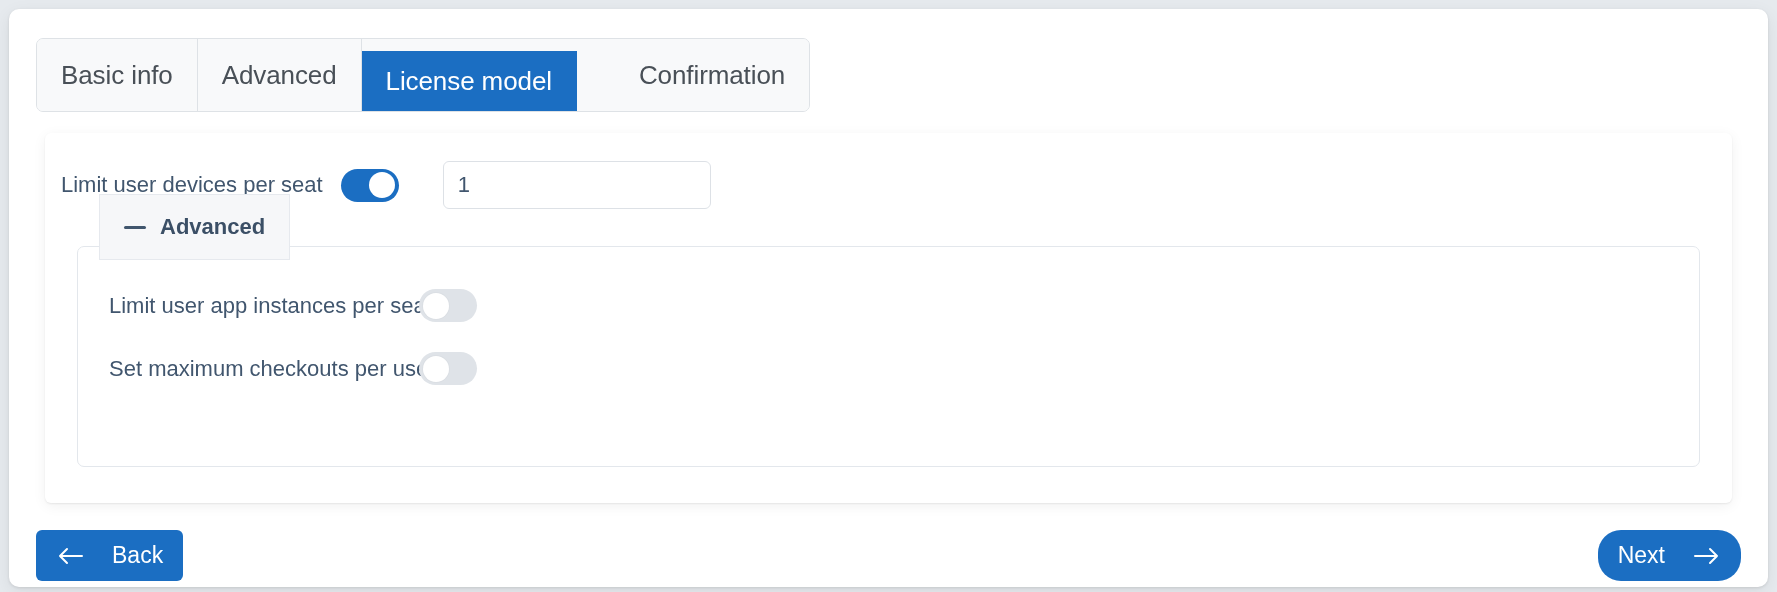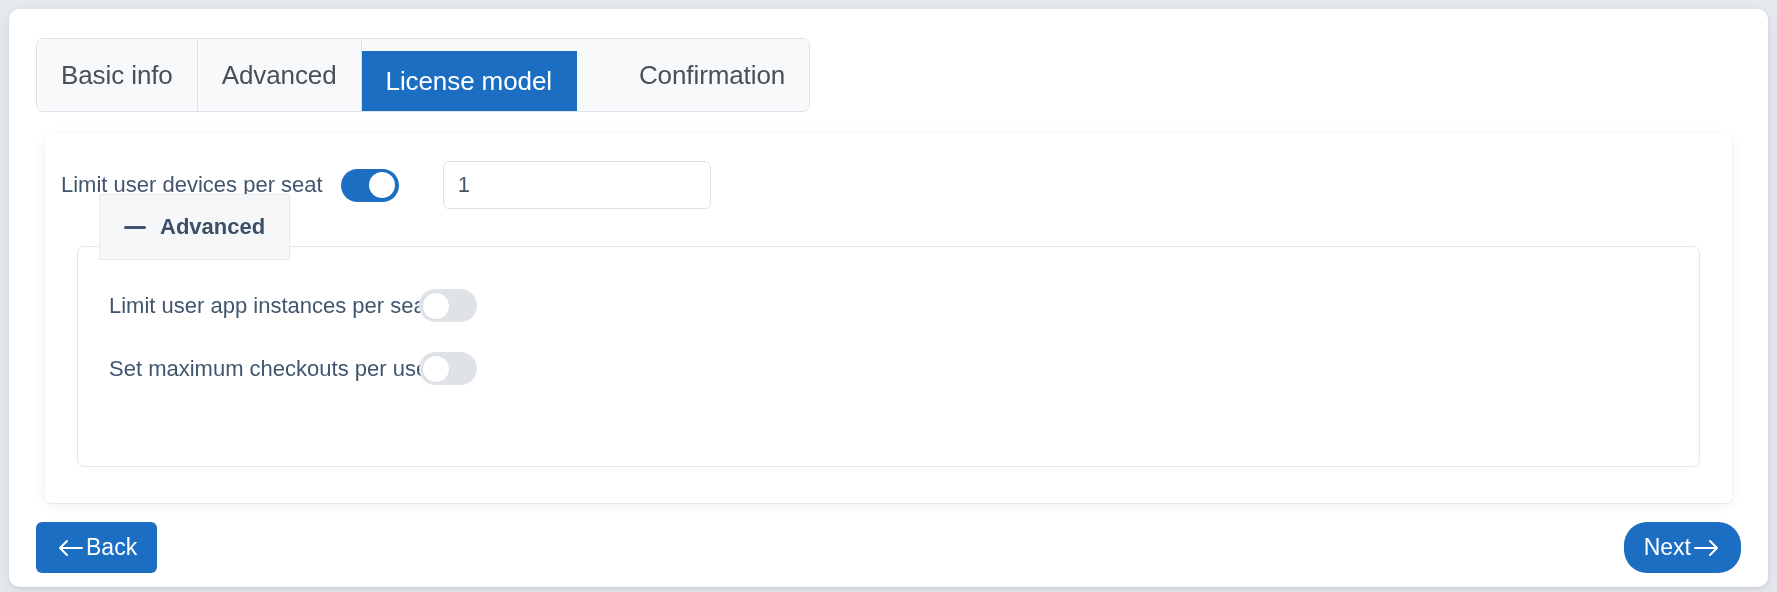--- a/index.html
+++ b/index.html
@@ -177,30 +177,31 @@
   }
   .adv-row.r1 { top: 42px; }
   .adv-row.r2 { top: 105px; }
   .adv-row .field-label { width: 310px; }
 
   
   .btn {
     position: absolute;
     display: flex;
     align-items: center;
-    gap: 2px;
+    gap: 28px;
     height: 51px;
     padding: 0 20px;
     background: #1b6ec2;
     color: #ffffff;
     border: none;
     border-radius: 6px;
     font-size: 23px;
     font-family: "Liberation Sans", sans-serif;
     cursor: pointer;
+    margin-top: 8px;
   }
   .btn-back { left: 27px; top: 513px; }
   .btn-next { right: 27px; top: 513px; border-radius: 23px; }
   .arrow { display: block; width: 28px; height: 20px; }
 </style>
 </head>
 <body>
 
 <div class="page">
   <div class="shell">

